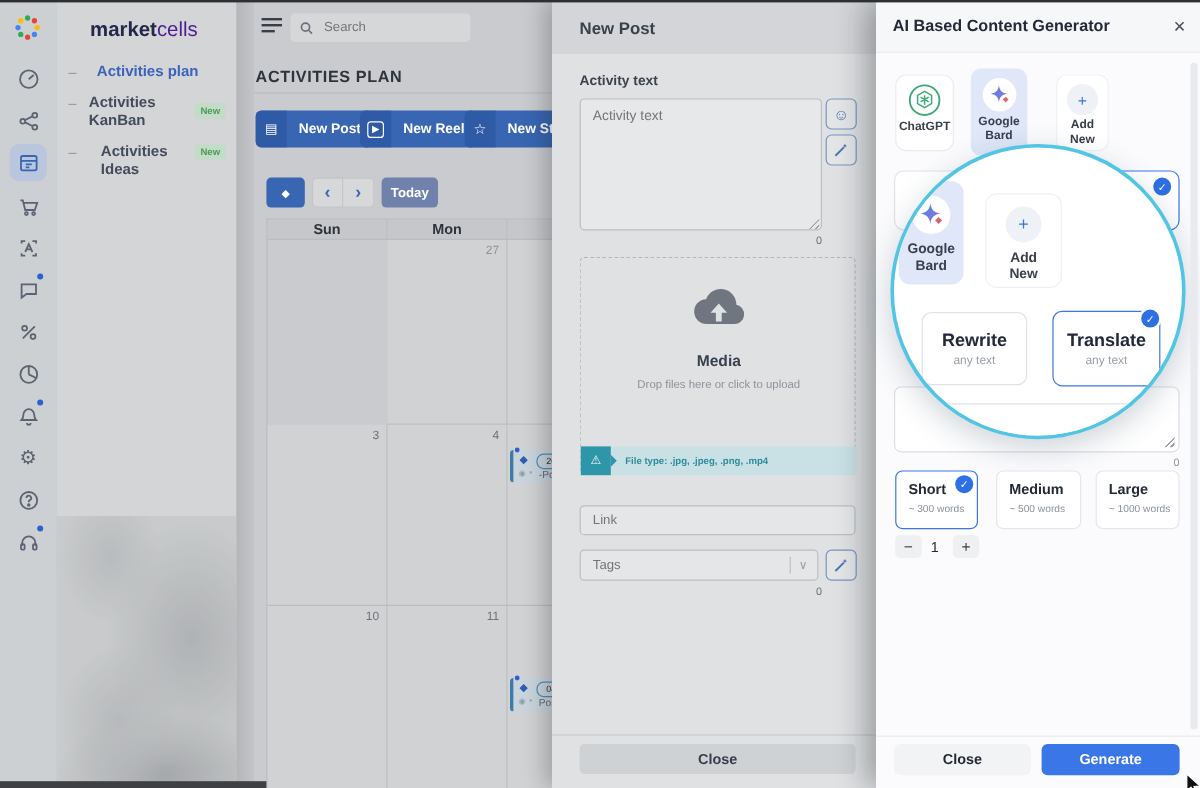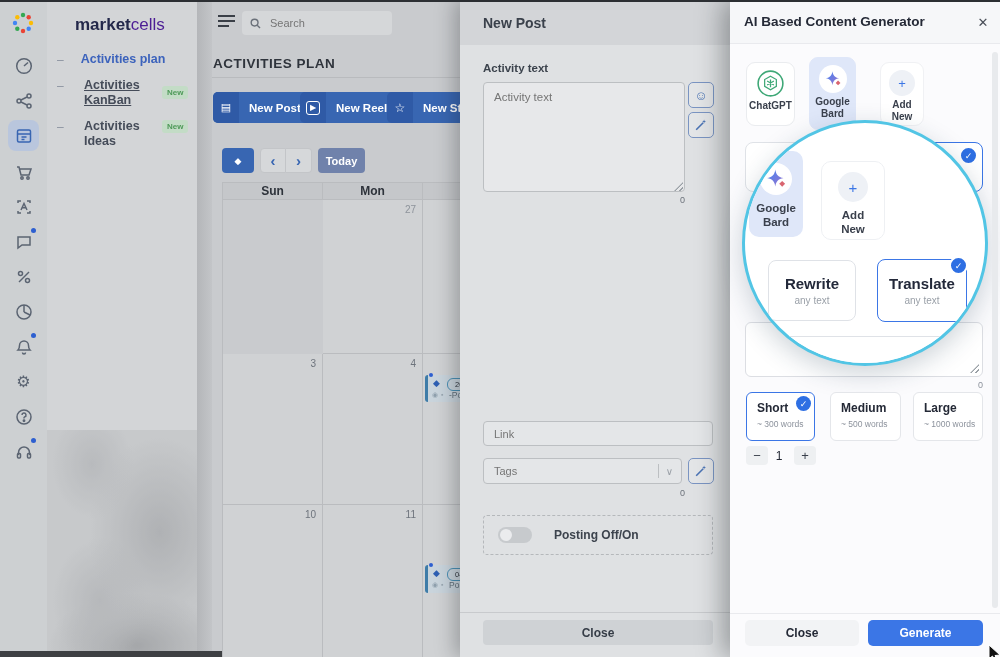--- a/index.html
+++ b/index.html
@@ -152,21 +152,21 @@
   <div id="sidebar" class="abs">
     <div class="abs" style="left:28px;top:15px;font-size:17px;">
       <span style="font-weight:bold;color:#23284a;">market</span><span style="color:#4c1d95;font-weight:300;">cells</span>
     </div>
     <div class="abs flex" style="left:10px;top:52px;">
       <span class="navdash">–</span>
       <span class="navitem" style="margin-left:17px;color:#3c63bc;">Activities plan</span>
     </div>
     <div class="abs" style="left:10px;top:78px;width:135px;">
       <span class="navdash abs" style="left:0;top:1px;">–</span>
-      <span class="navitem abs" style="left:27px;top:0;width:72px;text-decoration:underline;">Activities KanBan</span>
+      <span class="navitem abs" style="left:17px;top:0;width:72px;">Activities KanBan</span>
       <span class="newbadge abs" style="left:105px;top:8px;">New</span>
     </div>
     <div class="abs" style="left:10px;top:119px;width:135px;">
       <span class="navdash abs" style="left:0;top:1px;">–</span>
       <span class="navitem abs" style="left:27px;top:0;width:78px;">Activities Ideas</span>
       <span class="newbadge abs" style="left:105px;top:1px;">New</span>
     </div>
     <div class="abs" style="left:0;top:430px;width:150px;height:227px;opacity:.75;background:
       radial-gradient(60px 80px at 30% 15%, #b0b2b5 0%, transparent 70%),
       radial-gradient(95px 130px at 75% 45%, #a4a6a9 0%, transparent 75%),
@@ -292,43 +292,54 @@
       </div>
     <div class="abs smallbtn center" style="left:228px;top:112px;">
       <span style="display:flex;">
           <svg width="14" height="14" viewBox="0 0 16 16">
             <path d="M2.5 13.5 L10.5 5.5" stroke="#4a73b4" stroke-width="1.8"></path>
             <path d="M11.5 1.8 l.6 1.7 1.7.6 -1.7.6 -.6 1.7 -.6-1.7 -1.7-.6 1.7-.6 z" fill="#4a73b4"></path>
           </svg>
         </span>
       </div>
 
+    <div class="abs dashedbox" style="left:23px;top:214px;width:230px;height:182px;">
+      <div class="abs" style="left:89px;top:22px;">
+        <svg width="52" height="40" viewBox="0 0 64 48">
+          <path d="M20 40 h28 a10 10 0 0 0 2-19.8 A16 16 0 0 0 19 14.5 A12.5 12.5 0 0 0 20 40 z" fill="#6f7680"></path>
+          <path d="M32 19 l8.5 9.5 h-5.5 v9 h-6 v-9 h-5.5 z" fill="#dfe1e3"></path>
+        </svg>
+      </div>
+      <div class="abs" style="left:0;top:78px;width:230px;text-align:center;font-size:13px;font-weight:bold;color:#3a414a;">Media</div>
+      <div class="abs" style="left:0;top:100px;width:230px;text-align:center;font-size:9.5px;color:#8d939b;">Drop files here or click to upload</div>
+      <div class="abs flex" style="left:0;top:157px;width:230px;height:24px;">
+        <div class="center" style="width:25px;height:24px;background:#2d96a8;position:relative;flex:none;">
+          <span style="color:#fff;font-size:10px;">⚠</span>
+          <span style="position:absolute;right:-5px;top:7px;width:0;height:0;border-top:5px solid transparent;border-bottom:5px solid transparent;border-left:5px solid #2d96a8;"></span>
+        </div>
+        <div class="flex" style="flex:1;height:24px;background:#c9e1e5;padding-left:12px;font-size:8px;color:#2e8b9e;font-weight:bold;">File type: .jpg, .jpeg, .png, .mp4</div>
+      </div>
+    </div>
 
     <input class="abs" style="left: 23px; top: 421px; width: 230px; height: 25px; background: rgb(228, 230, 232); border: 1px solid rgb(188, 191, 194); border-radius: 4px; font-size: 11px; color: rgb(74, 79, 88); padding: 0px 10px; box-sizing: border-box;" placeholder="Link">
     <div class="abs flex" style="left:23px;top:458px;width:199px;height:26px;background:#e4e6e8;border:1px solid #bcbfc2;border-radius:4px;box-sizing:border-box;padding:0 8px;">
       <input style="border: none; background: transparent; font-size: 11px; color: rgb(74, 79, 88); flex: 1 1 0%; min-width: 0px;" placeholder="Tags">
       <span style="border-left:1px solid #bcbfc2;height:14px;margin:0 7px;"></span>
       <span style="color:#9aa0a7;font-size:10px;">∨</span>
     </div>
     <div class="abs smallbtn center" style="left:228px;top:458px;">
       <span style="display:flex;">
           <svg width="14" height="14" viewBox="0 0 16 16">
             <path d="M2.5 13.5 L10.5 5.5" stroke="#4a73b4" stroke-width="1.8"></path>
             <path d="M11.5 1.8 l.6 1.7 1.7.6 -1.7.6 -.6 1.7 -.6-1.7 -1.7-.6 1.7-.6 z" fill="#4a73b4"></path>
           </svg>
         </span>
       </div>
     <div class="abs" style="left:115px;top:488px;width:110px;text-align:right;font-size:9px;color:#6b717a;">0</div>
 
-    <div class="abs dashedbox flex" style="left:23px;top:515px;width:230px;height:40px;">
-      <div style="margin-left:14px;width:34px;height:16px;background:#c7cacd;border-radius:9px;position:relative;flex:none;">
-        <span style="position:absolute;left:2px;top:2px;width:12px;height:12px;border-radius:50%;background:#ebecee;"></span>
-      </div>
-      <span style="margin-left:22px;font-size:12px;font-weight:bold;color:#3c434d;">Posting Off/On</span>
-    </div>
 
     <div class="abs" style="left:0;top:612px;width:270px;height:1px;background:#c8cacd;"></div>
     <div class="abs center" style="left:23px;top:620px;width:230px;height:25px;background:#cfd2d5;border-radius:4px;font-size:12px;font-weight:bold;color:#363d47;">
       <span>Close</span>
     </div>
   </div>
 
   <div id="aipanel" class="abs">
     <div class="abs flex" style="left:0;top:0;width:270px;height:44px;background:#f6f7f9;border-bottom:1px solid #e9eaee;box-sizing:border-box;">
       <span style="margin-left:14px;font-size:13.5px;font-weight:bold;color:#242936;">AI Based Content Generator</span>

